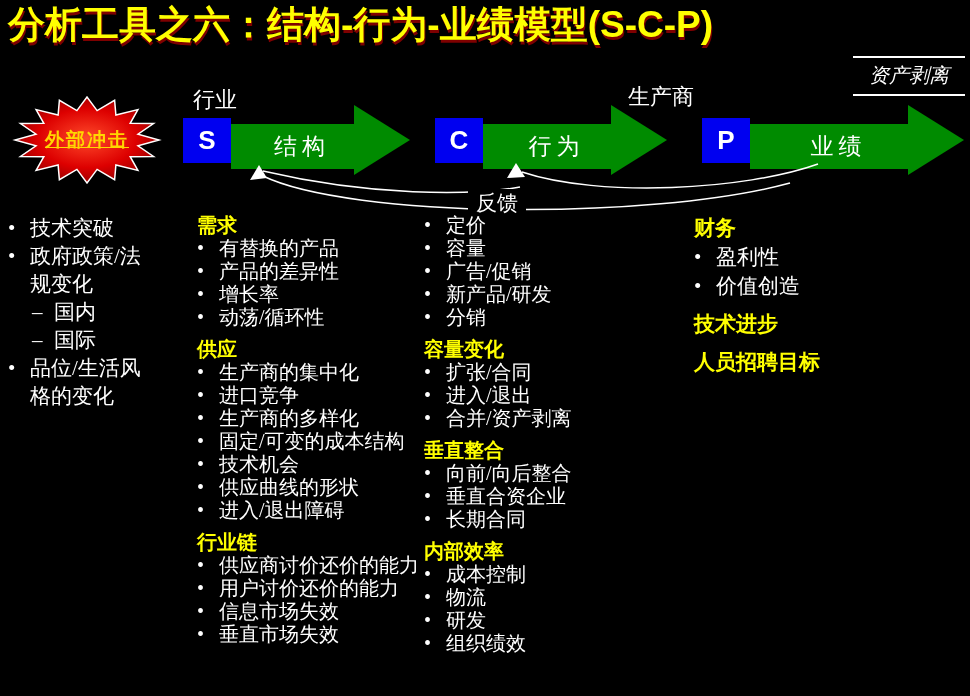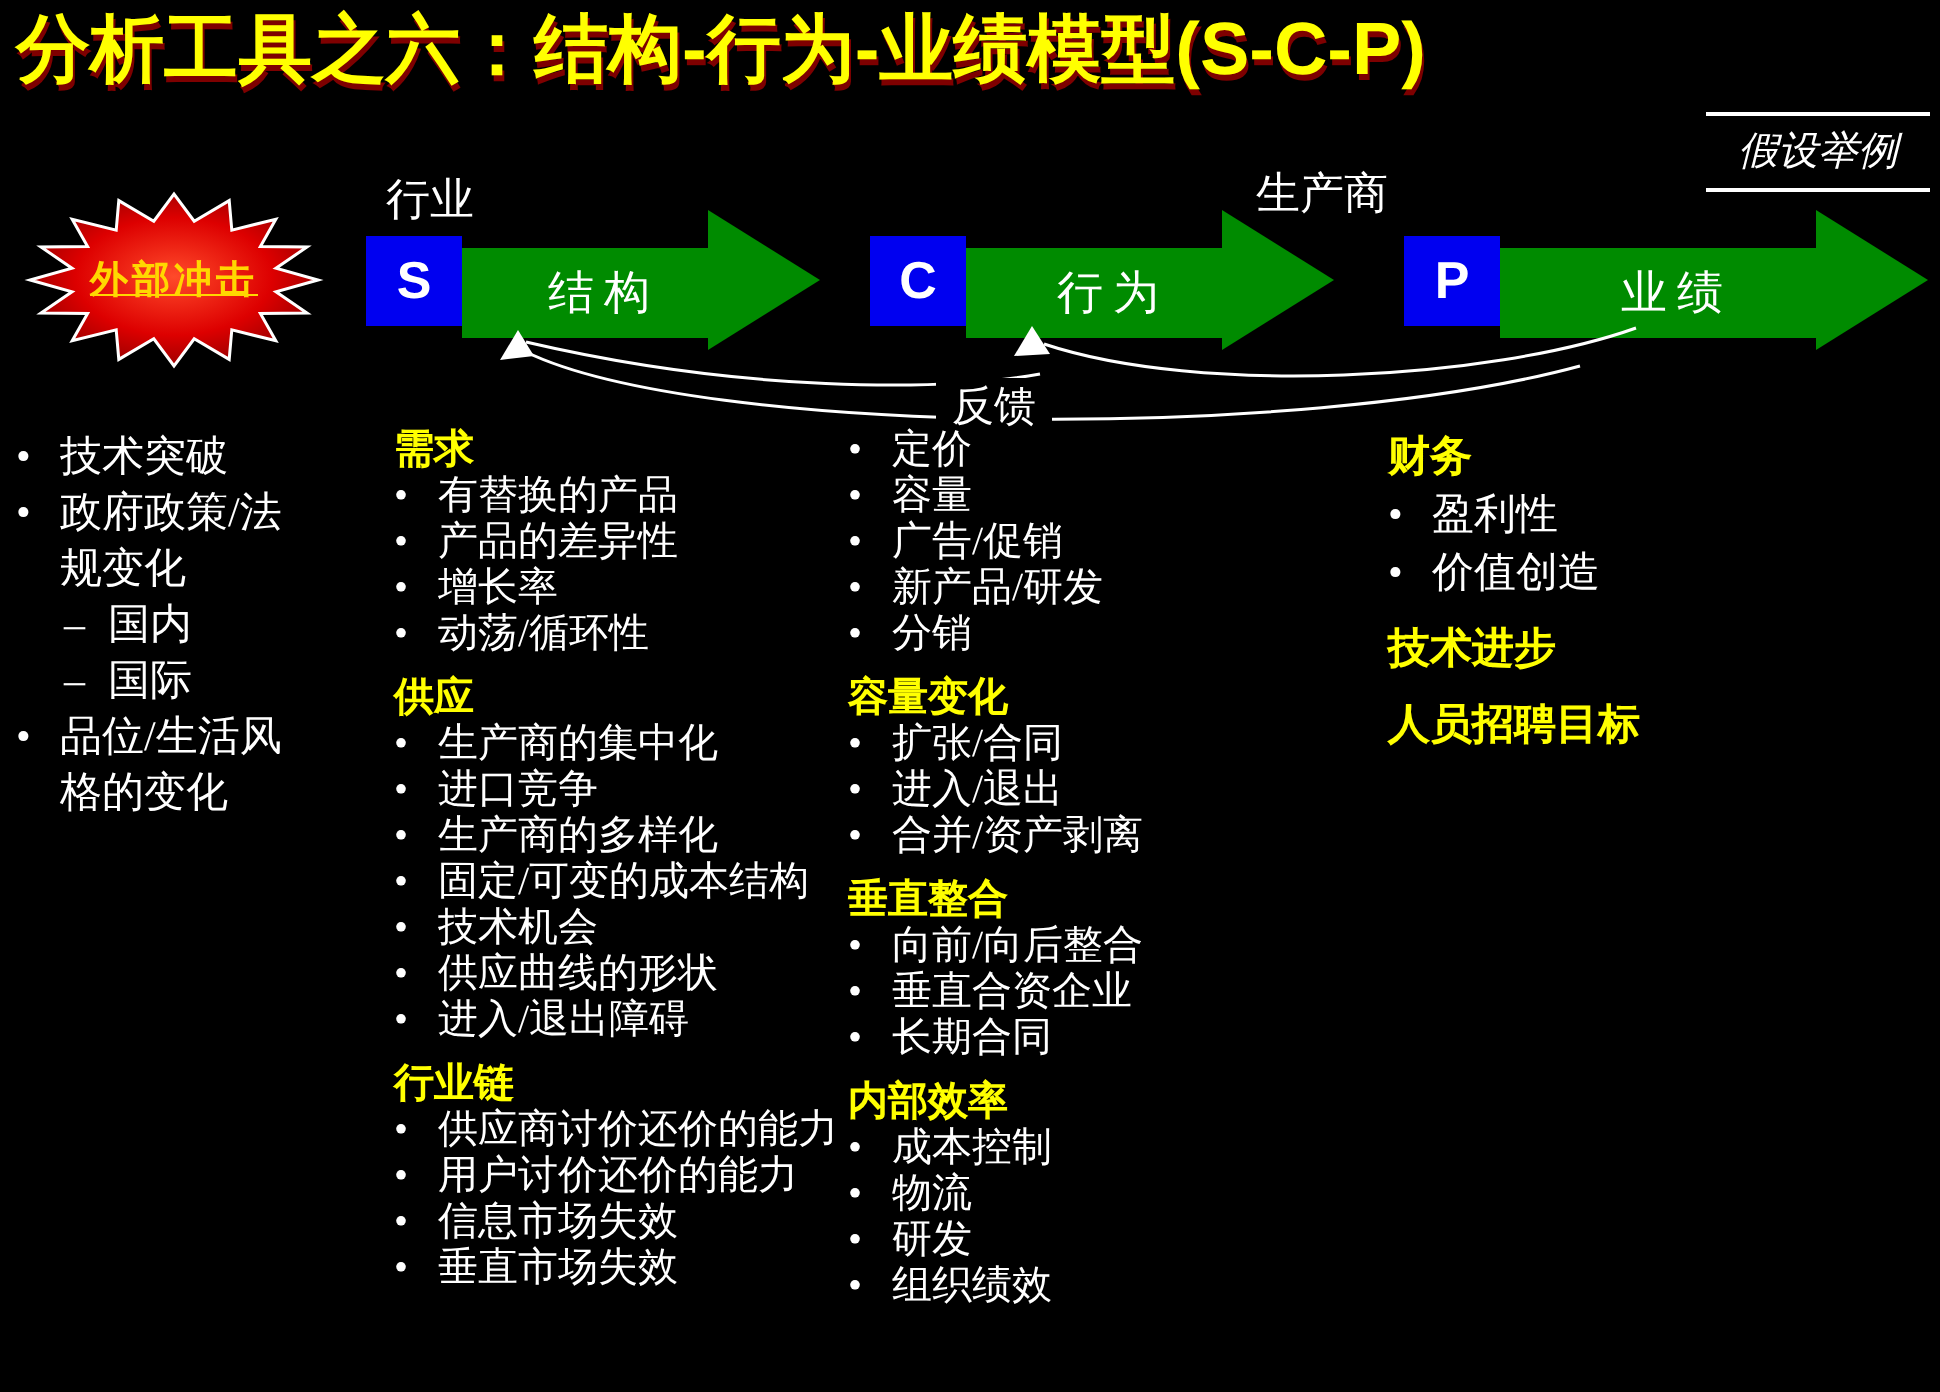--- a/index.html
+++ b/index.html
@@ -60,21 +60,21 @@
   .col-3{left:424px;width:240px;font-size:20px;line-height:23px;}
   .col-4{left:694px;width:260px;font-size:21px;line-height:29px;}
 </style>
 </head>
 <body>
 
 <div class="slide">
 
   <div class="title">分析工具之六：结构-行为-业绩模型(S-C-P)</div>
 
-  <div class="tag">假设举例</div>
+  <div class="tag">资产剥离</div>
 
   <div class="dlabel lbl-industry">行业</div>
   <div class="dlabel lbl-producer">生产商</div>
 
   <div class="star-wrap">
     <svg width="150" height="92" viewBox="0 0 150 90">
       <defs>
         <radialGradient id="starg" cx="50%" cy="48%" r="62%">
           <stop offset="0%" stop-color="#ff4a2a"></stop>
           <stop offset="55%" stop-color="#dd0000"></stop>

